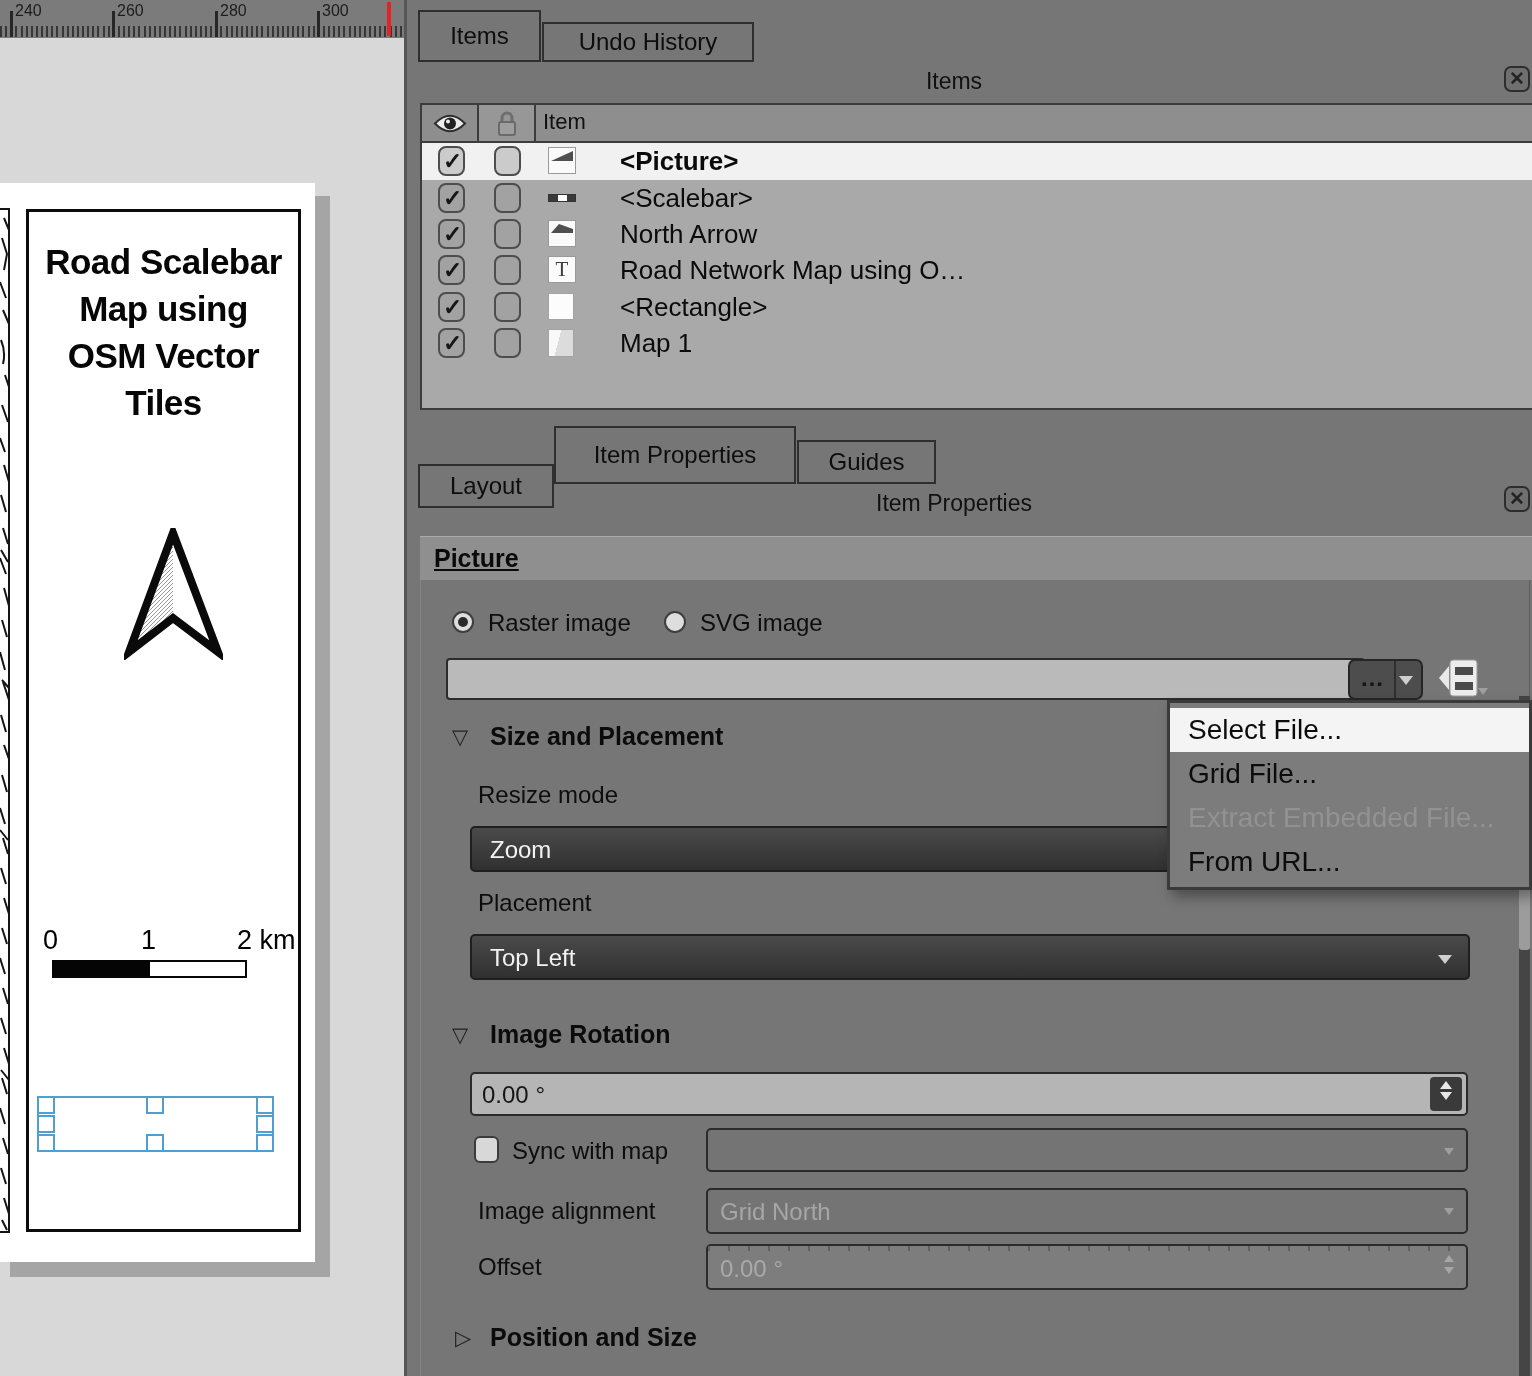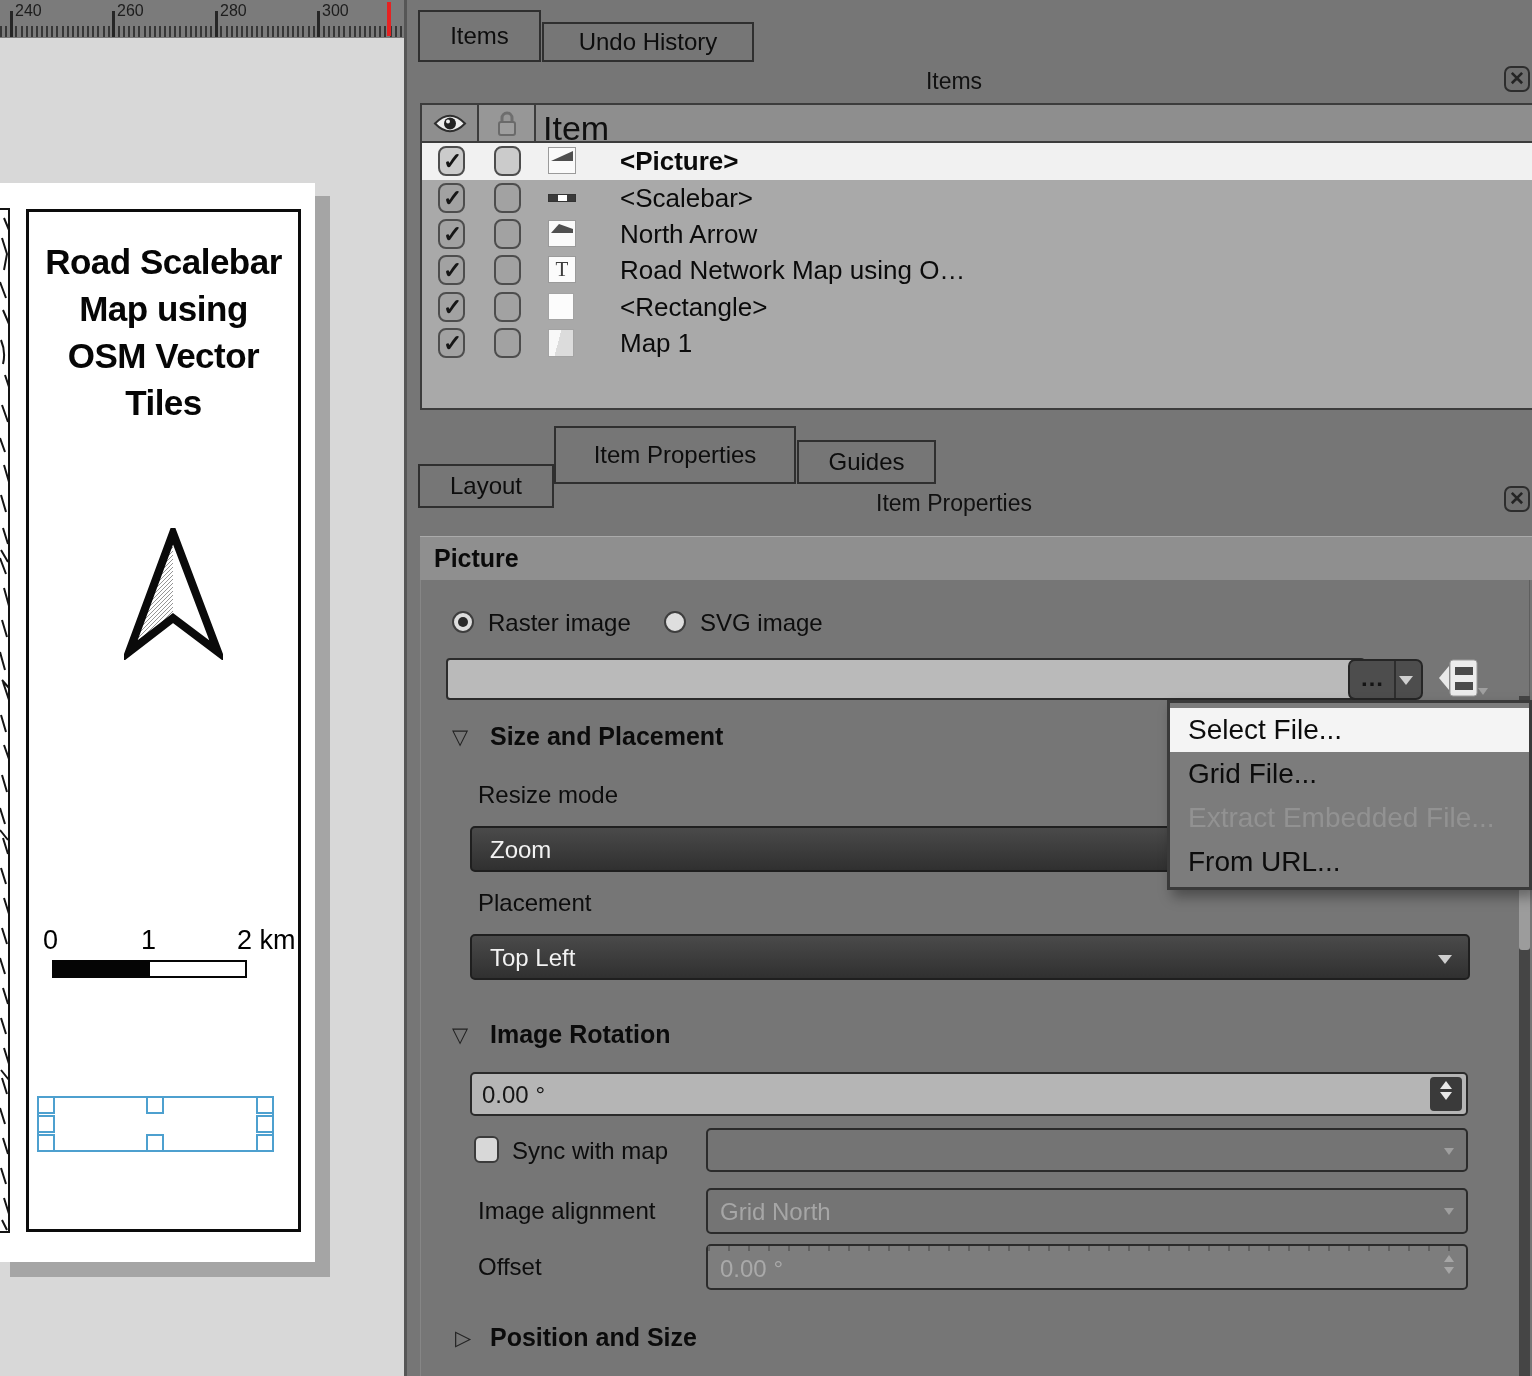--- a/index.html
+++ b/index.html
@@ -65,21 +65,21 @@
 
   
   #items-table { left:420px; top:103px; width:1112px; height:307px; background:#a9a9a9;
     border:2px solid #3c3c3c; border-right:none; }
   #tbl-header { position:absolute; left:0; top:0; width:100%; height:38px; background:#8e8e8e; border-bottom:2px solid #3c3c3c; }
   .th-cell { position:absolute; top:0; height:36px; border-right:2px solid #3c3c3c; }
   #th-eye  { left:0; width:57px; }
   #th-lock { left:57px; width:57px; background:#979797; }
   #th-eye svg { margin:7px 0 0 11px; }
   #th-lock svg { margin:4px 0 0 16px; }
-  #th-item { position:absolute; left:121px; top:4px; font-size:34px; color:#101010; }
+  #th-item { position:absolute; left:121px; top:4px; font-size:22px; color:#101010; }
 
   .item-row { position:absolute; left:0; width:100%; height:37px; }
   .item-row.selected { background:#f1f1f1; }
   .item-row.selected .row-label { font-weight:bold; }
   .row-label { position:absolute; left:162px; top:3px; font-size:26px; color:#0b0b0b; white-space:nowrap;margin-left:36px; }
   .cb { position:absolute; top:3px; width:27px; height:30px; border:2px solid #4d4d4d; border-radius:8px; background:#a2a2a2; }
   .item-row.selected .cb { background:#cbcbcb; }
   .cb1 { left:16px; } .cb2 { left:72px; }
   .cb .mark { position:absolute; left:3px; top:0px; font-size:23px; font-weight:bold; color:#161616; }
 
@@ -89,21 +89,21 @@
   .icon-scale .bar { position:absolute; left:0; top:10px; width:28px; height:8px; border:1px solid #333;
     background:linear-gradient(90deg,#3a3a3a 0 9px,#ffffff 9px 18px,#3a3a3a 18px 27px); }
   .icon-label-t { width:28px; height:27px; background:#fbfbfb; border:1px solid #9a9a9a; text-align:center;
     font-family:"Liberation Serif",serif; font-size:21px; color:#3d3d3d; line-height:25px; }
   .icon-rect { width:26px; height:27px; background:#fcfcfc; border:1px solid #a3a3a3; }
   .icon-map { width:26px; height:28px; border:1px solid #a3a3a3;
     background:linear-gradient(105deg,#f8f8f8 0 40%,#dcdcdc 40% 100%); }
 
   
   #pic-header { left:420px; top:536px; width:1112px; height:44px; background:#8f8f8f; border-top:1px solid #aaaaaa; }
-  #pic-header span { position:absolute; left:14px; top:7px; font-size:25px; font-weight:bold; color:#0a0a0a; }
+  #pic-header span { position:absolute; left:14px; top:7px; font-size:25px; font-weight:bold; color:#0a0a0a;text-decoration:underline; }
   #group-frame { left:420px; top:580px; width:1110px; height:796px;
     border-left:1px solid #868686; border-right:1px solid #5e5e5e; }
 
   .radio { position:absolute; width:22px; height:22px; border-radius:50%; background:#dedede; border:2px solid #3e3e3e; }
   .radio .dot { position:absolute; left:4px; top:4px; width:10px; height:10px; border-radius:50%; background:#2a2a2a; }
   #radio-raster { left:452px; top:611px; }
   #radio-svg    { left:664px; top:611px; }
   .field-label { position:absolute; font-size:24px; color:#0d0d0d; white-space:nowrap; }
 
   #path-input { left:446px; top:658px; width:919px; height:42px; background:#bababa;

